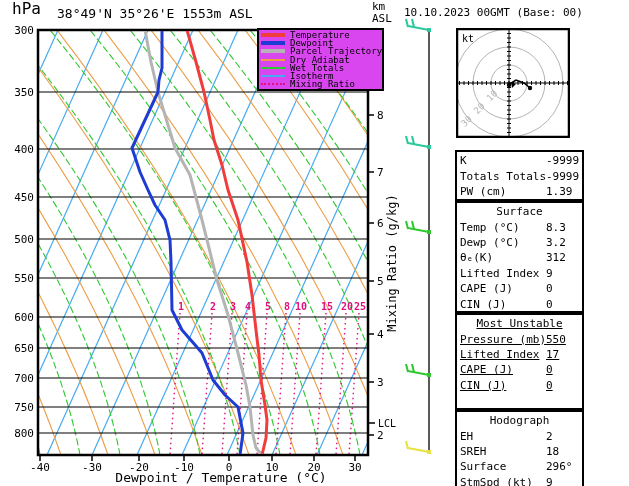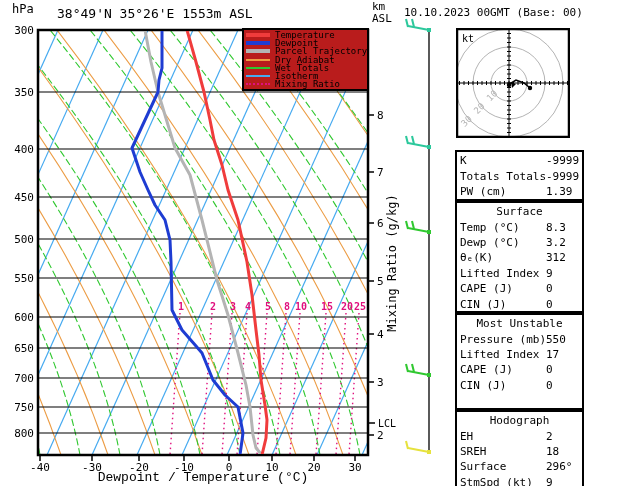--- a/index.html
+++ b/index.html
@@ -2,35 +2,35 @@
 <html><head>
 <meta charset="utf-8">
 <style>
   html,body{margin:0;padding:0;background:#fff;}
   #stage{position:relative;width:629px;height:486px;background:#fff;
          font-family:"DejaVu Sans Mono","Liberation Mono",monospace;color:#000;overflow:hidden;}
   .abs{position:absolute;}
   #skewt{position:absolute;left:0;top:0;}
   #hodo{position:absolute;left:456px;top:28px;}
   .hdr{font-weight:normal;font-size:13px;white-space:nowrap;}
-  .unit{font-size:12px;line-height:12px;white-space:nowrap;}
+  .unit{font-size:16px;line-height:12px;white-space:nowrap;}
   
-  #legend{left:242px;top:28px;width:127px;height:63px;border:2px solid #000;background:#b91c1c;
+  #legend{left:257px;top:28px;width:127px;height:63px;border:2px solid #000;background:#d946ef;
           box-sizing:border-box;padding:1px 0 0 2px;z-index:5;}
   .leg-row{display:flex;align-items:center;height:8.2px;}
   .leg-swatch{width:24px;margin-right:5px;flex:none;}
   .leg-label{font-size:9px;line-height:8px;white-space:nowrap;}
   
   .tbox{border:2px solid #000;background:#fff;box-sizing:border-box;width:129px;
         font-size:11px;padding:1px 3px;}
   .trow{display:flex;height:15.4px;align-items:center;white-space:nowrap;}
   .trow .lab{width:86px;flex:none;}
   .trow .val{flex:1;}
   .ttitle{text-align:center;height:15.4px;line-height:15.4px;}
-  #xaxis-title{left:38px;top:470px;width:330px;text-align:center;font-size:13px;font-family:Liberation Mono, monospace;}
+  #xaxis-title{left:56px;top:470px;width:330px;text-align:center;font-size:13px;}
   #mix-axis-label{left:293px;top:255px;width:200px;height:16px;text-align:center;font-size:12px;
                   transform:rotate(-90deg);}
   #footer{left:452px;top:469px;font-weight:bold;font-size:13px;}
 </style>
 </head>
 <body>
 
 <div id="stage">
 
   <svg id="skewt" width="629" height="486">
@@ -356,21 +356,21 @@
     <div class="trow">
         <span class="lab">CAPE (J)</span>
         <span class="val">0</span>
       </div>
     <div class="trow">
         <span class="lab">CIN (J)</span>
         <span class="val">0</span>
       </div>
   </div>
 
-  <div class="abs tbox" style="left:455px;top:313px;height:97px;">
+  <div class="abs tbox" style="left:455px;top:313px;height:97px;text-decoration:underline;">
     <div class="ttitle">Most Unstable</div>
     <div class="trow">
         <span class="lab">Pressure (mb)</span>
         <span class="val">550</span>
       </div>
     <div class="trow">
         <span class="lab">Lifted Index</span>
         <span class="val">17</span>
       </div>
     <div class="trow">

